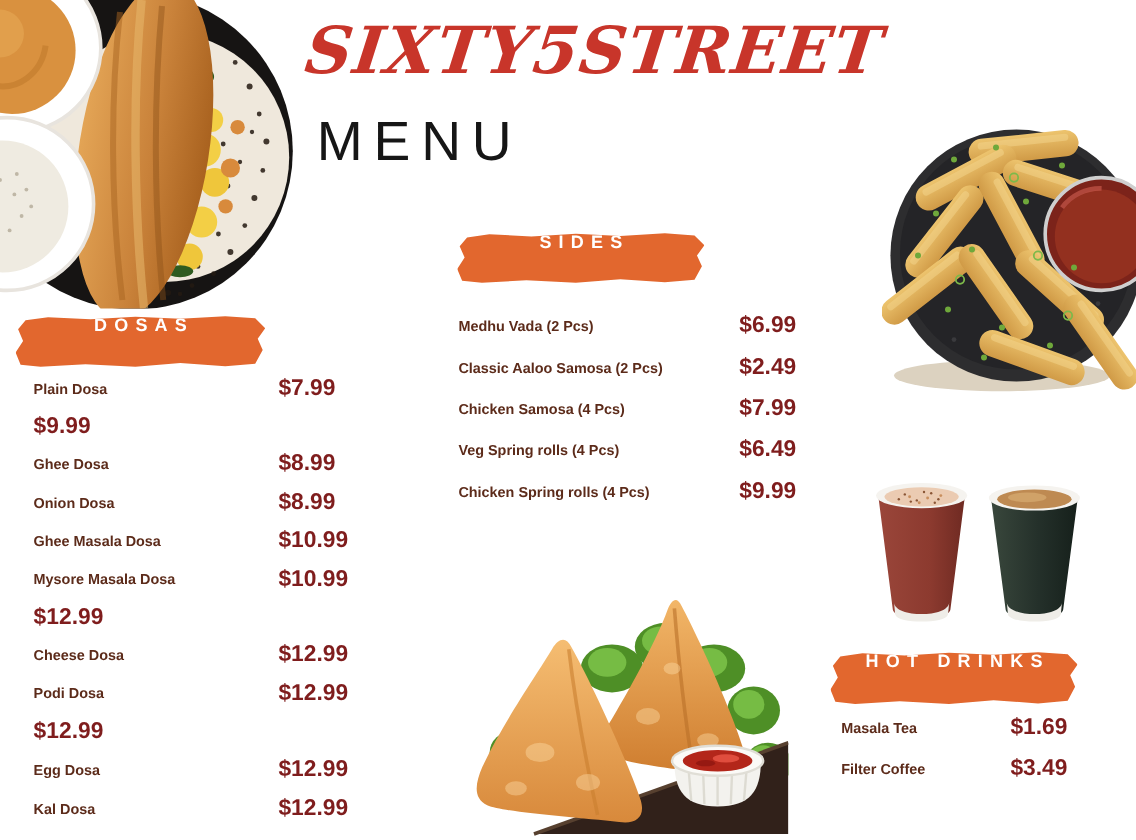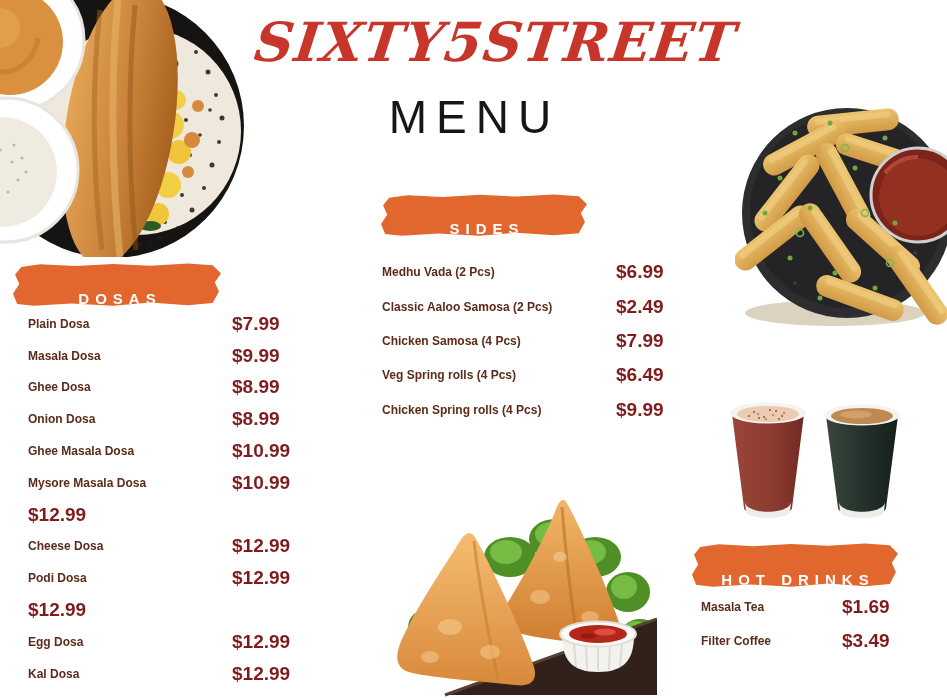--- a/index.html
+++ b/index.html
@@ -6,26 +6,26 @@
   body{width:947px;height:700px;position:relative;overflow:hidden;
        font-family:"Liberation Sans",sans-serif;}
   .page{position:absolute;left:0;top:0;width:947px;height:700px;background:#fff;}
   .abs{position:absolute;}
 
   
   .brand{left:255px;top:10px;width:430px;text-align:center;
          font-family:"DejaVu Serif",serif;font-style:italic;font-weight:bold;
          font-size:54px;color:#C8352A;letter-spacing:1px;
          transform:skewX(-7deg);white-space:nowrap;}
-  .menuword{left:255px;top:90px;width:430px;text-align:center;
+  .menuword{left:255px;top:90px;width:430px;
             font-size:46px;letter-spacing:9px;padding-left:9px;color:#161616;
             font-weight:400;box-sizing:border-box;}
 
   
-  .brush{background:#E2672E;display:flex;align-items:flex-end;justify-content:center;
+  .brush{background:#E2672E;display:flex;align-items:flex-start;justify-content:center;
          clip-path:polygon(1% 26%,4% 9%,13% 3%,30% 7%,48% 2%,66% 6%,84% 1%,96% 5%,
                            100% 24%,97% 44%,99% 65%,96% 91%,84% 96%,66% 90%,48% 97%,
                            28% 92%,10% 97%,2% 93%,0% 70%,3% 48%);}
   .brush span{color:#ffffff;font-weight:bold;font-size:15px;letter-spacing:6px;
               white-space:nowrap;padding-left:6px;}
 
   
   .list{display:flex;flex-direction:column;}
   .row{display:flex;align-items:center;}
   .iname{flex:1;color:#5C2B1A;font-weight:bold;font-size:12px;white-space:nowrap;}
@@ -229,21 +229,20 @@
 
   <div class="abs brush" style="left:13px;top:263px;width:208px;height:44px;">
     <span>DOSAS</span>
   </div>
   <div class="abs list dosas" style="left:28px;top:308px;width:266px;">
     <div class="row">
       <span class="iname">Plain Dosa</span>
       <span class="iprice">$7.99</span>
     </div>
     <div class="row">
-      <span class="iname">Masala Dosa</span>
       <span class="iprice">$9.99</span>
     </div>
     <div class="row">
       <span class="iname">Ghee Dosa</span>
       <span class="iprice">$8.99</span>
     </div>
     <div class="row">
       <span class="iname">Onion Dosa</span>
       <span class="iprice">$8.99</span>
     </div>

